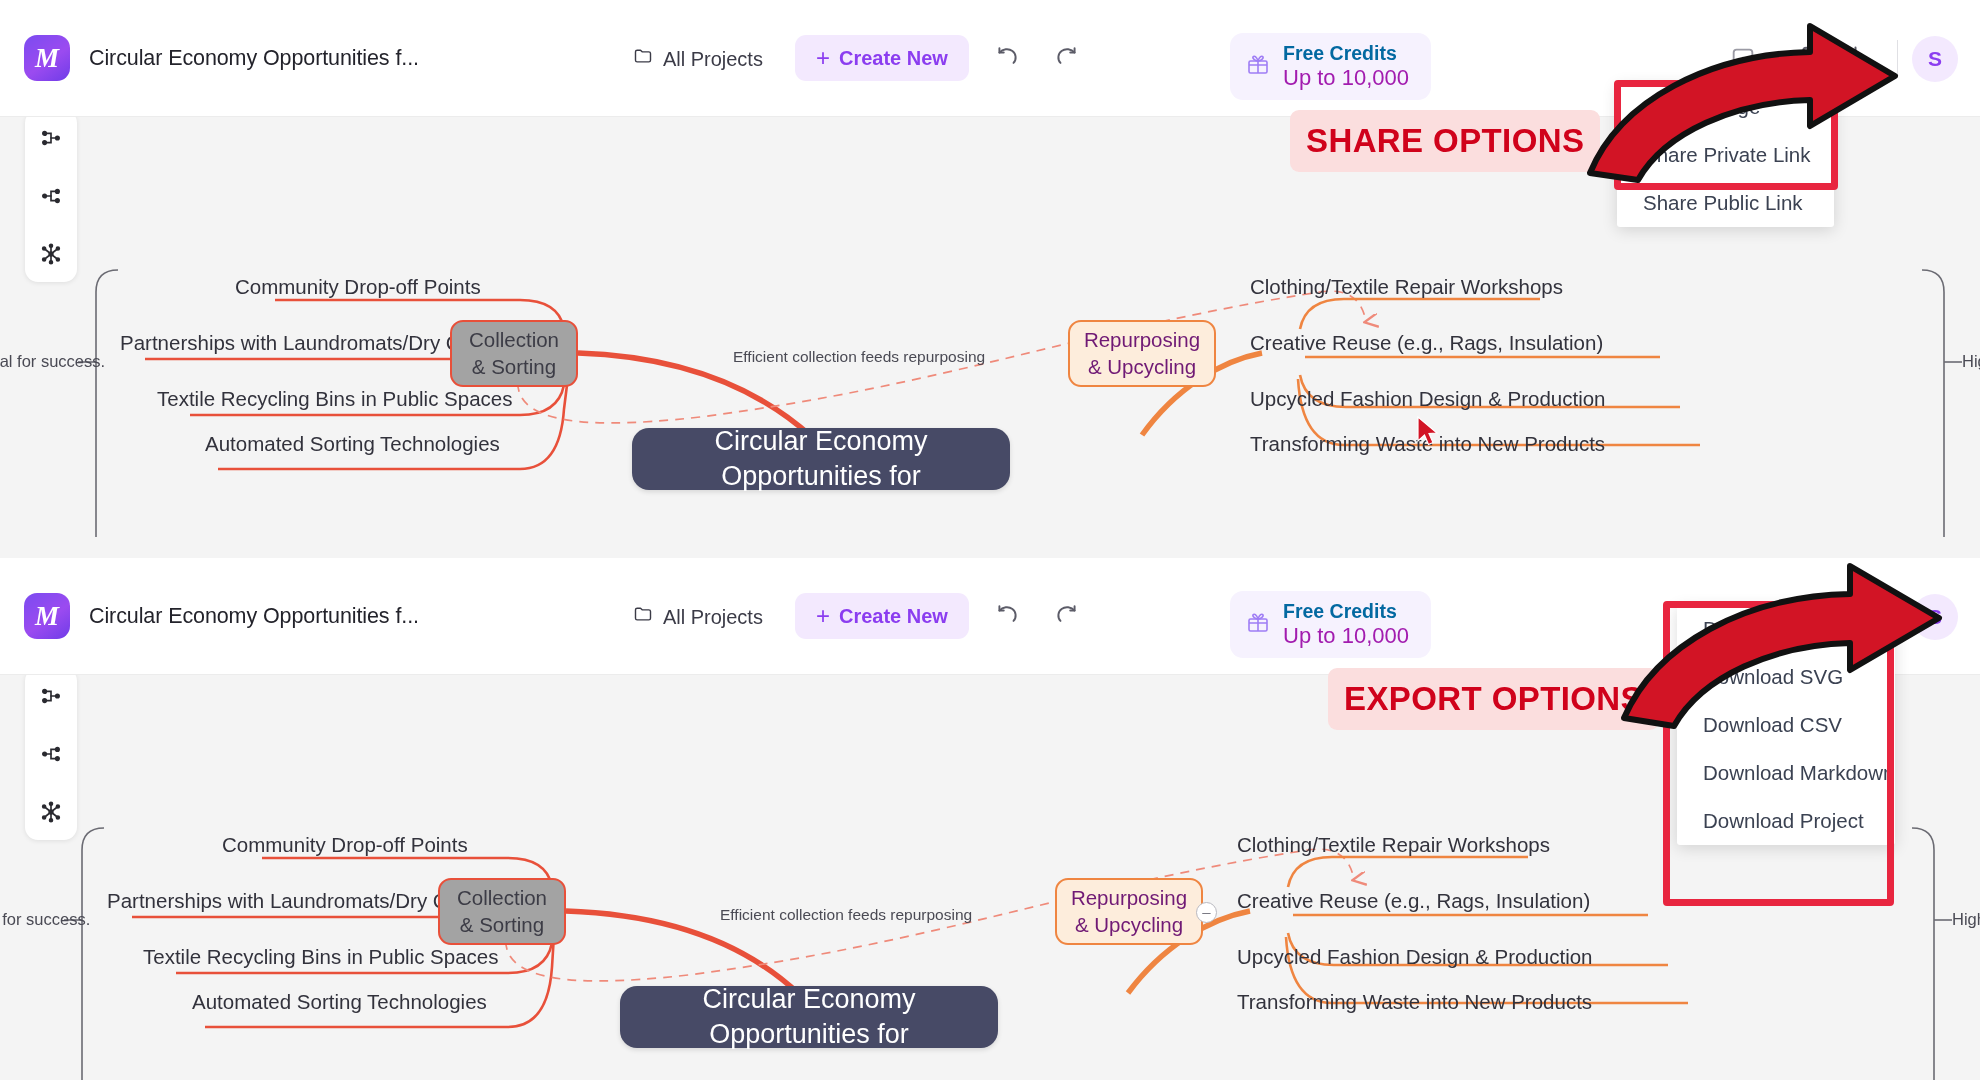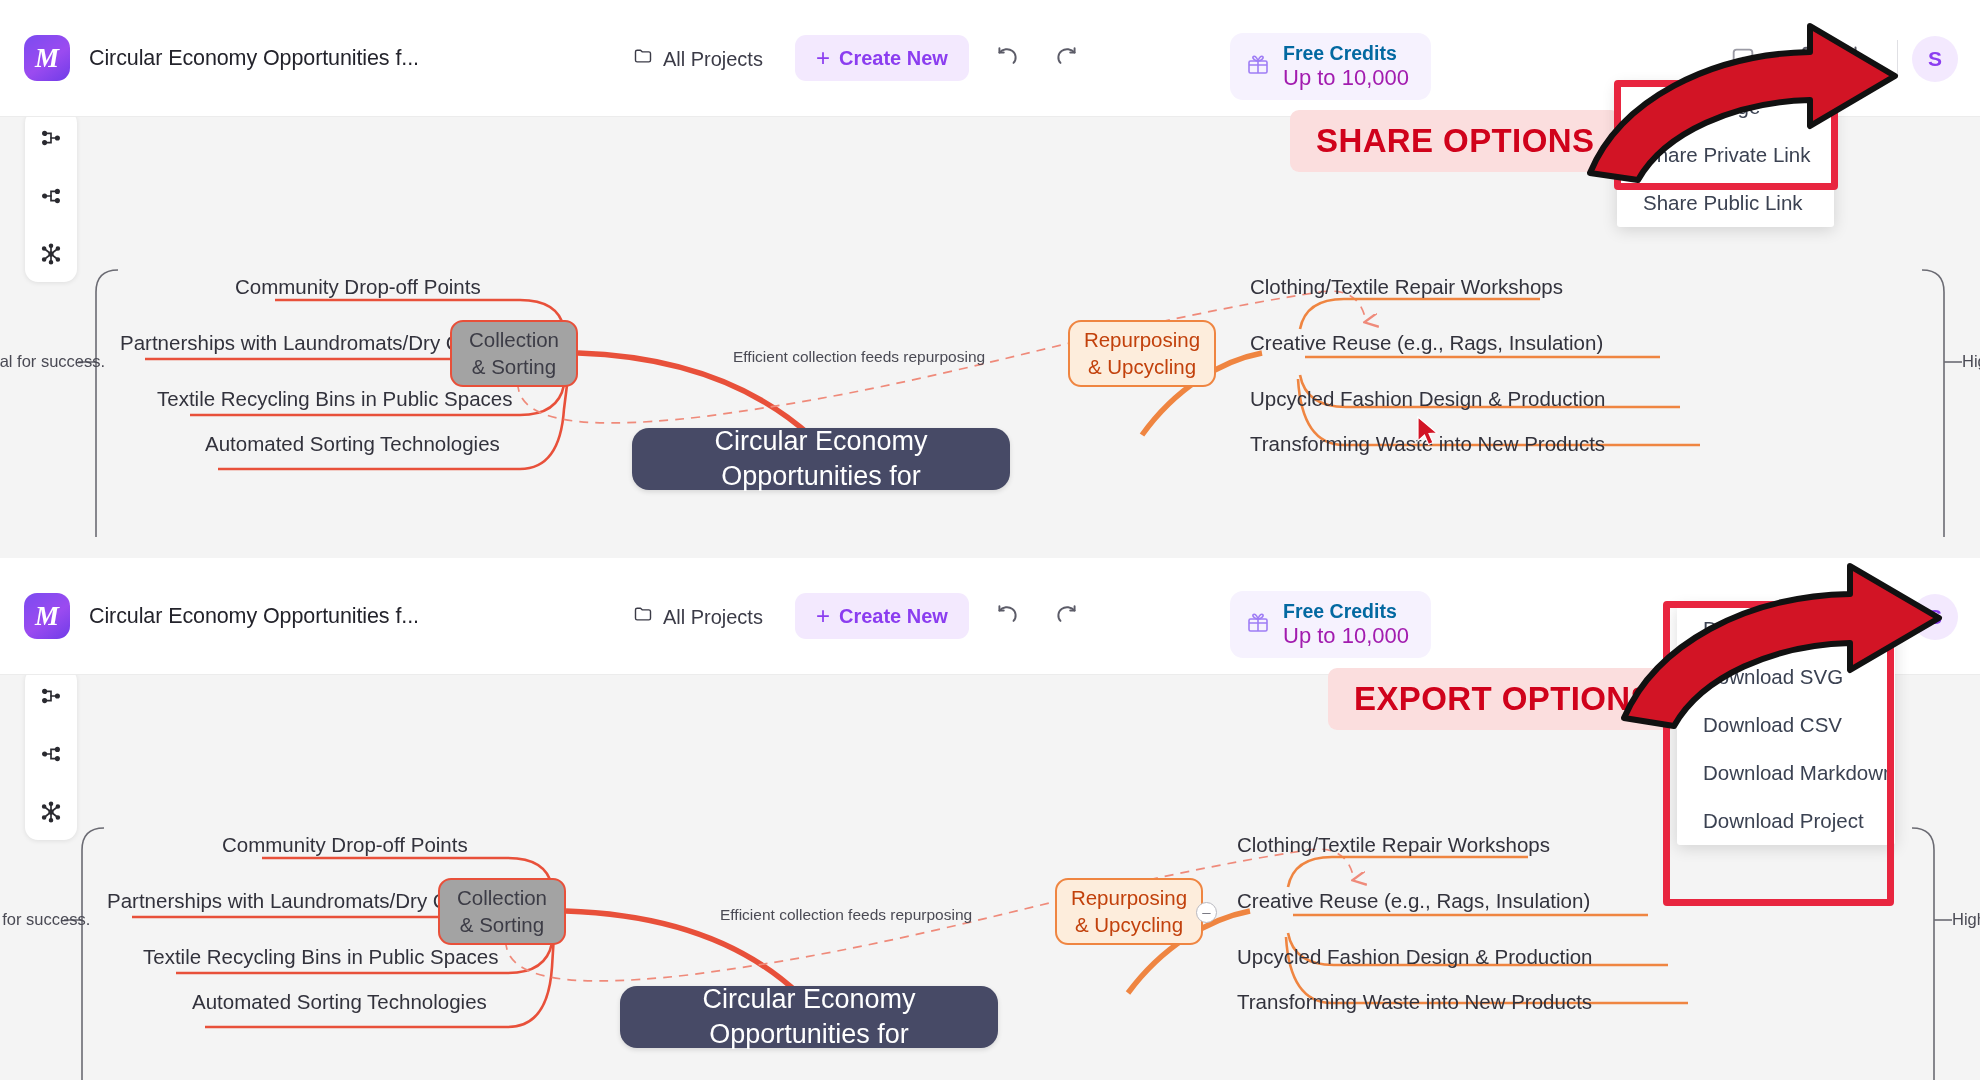--- a/index.html
+++ b/index.html
@@ -84,38 +84,38 @@
   .canvas { position: absolute; left: 0; top: 117px; width: 1980px; bottom: 0; }
   .node {
     position: absolute; border-radius: 13px; display: flex; align-items: center;
     justify-content: center; text-align: center; padding: 10px 14px; line-height: 1.28;
   }
   .node-root {
     background: #474a66; color: #fff; font-size: 27px; border-radius: 17px;
     box-shadow: 0 2px 5px rgba(0,0,0,.12);
   }
   .node-red { background: #a3a3a3; border: 2.5px solid #e8503a; color: #3c3c46; font-size: 20.5px; }
-  .node-orange { background: #fdeddc; border: 2.5px solid #ef8541; color: #c2410c; font-size: 20.5px; }
+  .node-orange { background: #fdeddc; border: 2.5px solid #ef8541; color: #701a75; font-size: 20.5px; }
   .leaf {
     position: absolute; font-size: 20.5px; color: #32323c; white-space: nowrap;
   }
   .leaf-sm { font-size: 16.5px; color: #4a4a54; }
   .edge-label { position: absolute; font-size: 15.5px; color: #4a4a54; white-space: nowrap; }
   .collapse-dot {
     position: absolute; width: 21px; height: 21px; border-radius: 50%;
     background: #fff; border: 1.6px solid #b9b9c0; color: #7a7a84;
     font-size: 15px; line-height: 17px; text-align: center;
   }
   .mm-svg { position: absolute; left: 0; top: 0; pointer-events: none; }
 
   
   .annot-label {
     position: absolute; background: #fbdede; color: #d0021b;
     font-weight: 700; letter-spacing: .4px; border-radius: 9px;
-    padding: 12px 26px; font-size: 33px; white-space: nowrap; z-index: 40;
+    padding: 12px 16px; font-size: 33px; white-space: nowrap; z-index: 40;
   }
   .menu {
     position: absolute; background: #fff; z-index: 41;
     box-shadow: 0 3px 16px rgba(0,0,0,.14); border-radius: 3px;
   }
   .menu-item { font-size: 20.5px; color: #3b4252; padding: 12px 26px; white-space: nowrap; }
   .menu-outline {
     position: absolute; border: 7px solid #e8253f; border-radius: 4px; z-index: 42; pointer-events: none;
   }
   .menu-outline.share { border-color: #e8253f; }

